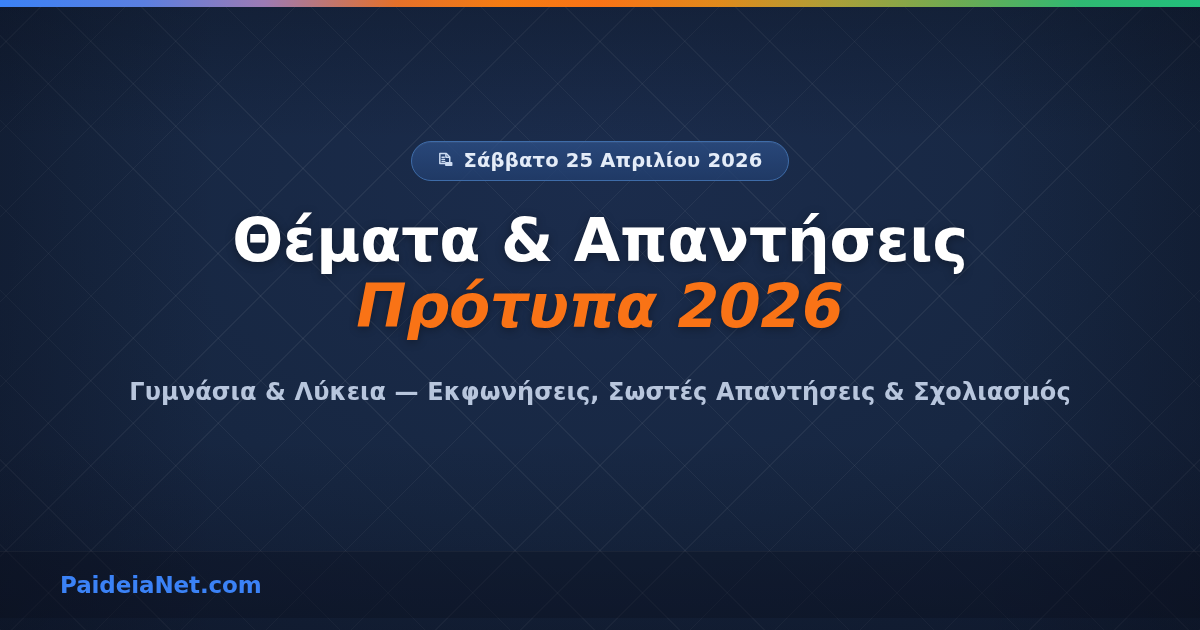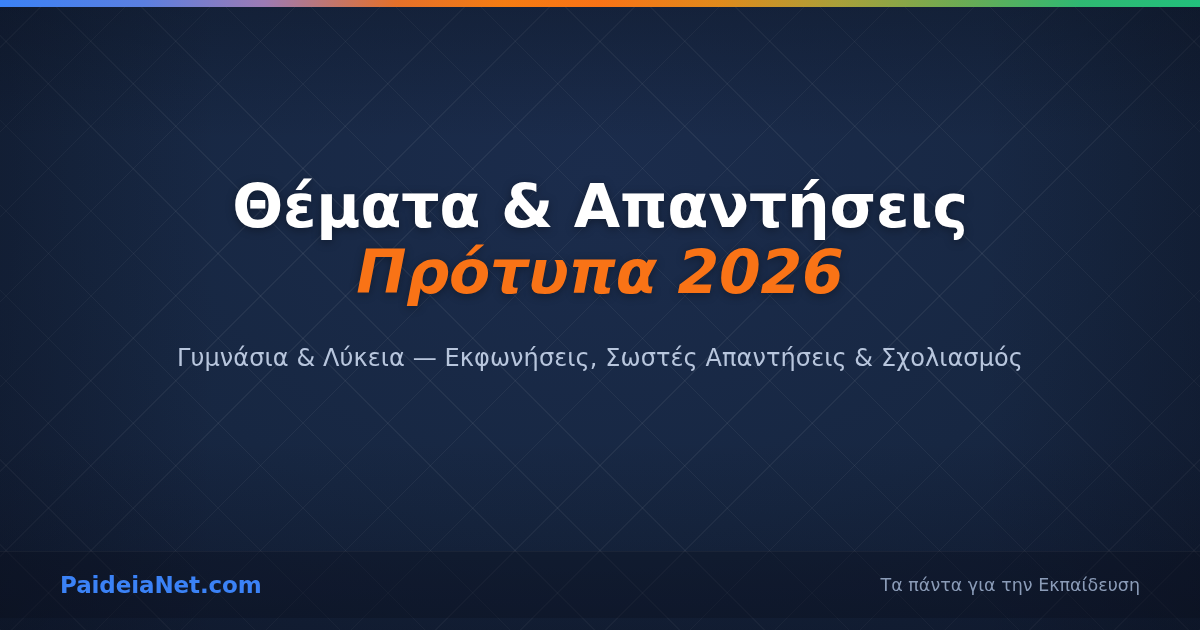--- a/index.html
+++ b/index.html
@@ -140,21 +140,21 @@
     margin-top: 4px;
     text-shadow: 0 2px 10px rgba(0,0,0,0.32);
     font-style: italic;
   }
 
   
   .tagline {
     margin-top: 38px;
     font-size: 24px;
     line-height: 1.3;
-    font-weight: normal;
+    font-weight: bold;
     color: #b8c6dd;
     text-align: center;
     white-space: nowrap;
     letter-spacing: 0.1px;
   }
 
   
   .footer {
     position: absolute;
     left: 0;
@@ -187,27 +187,37 @@
 <div class="og-card">
 
   <div class="bg-base"></div>
   <div class="bg-pattern"></div>
   <div class="bg-vignette"></div>
 
   <div class="accent-bar"></div>
 
   <div class="hero">
 
+    <div class="date-badge">
+      <span class="badge-icon">
+        <svg viewBox="0 0 24 24" width="17" height="17" aria-hidden="true">
+          <path d="M4 2.2h9.2L18 7v9.4H4V2.2z" fill="none" stroke="#cddcf2" stroke-width="2.1" stroke-linejoin="round"></path>
+          <path d="M12.6 2.4v5.1h5.2" fill="none" stroke="#cddcf2" stroke-width="2.1" stroke-linejoin="round"></path>
+          <path d="M7 7.4h3.3M7 10.6h3.6M7 13.6h4.2" stroke="#cddcf2" stroke-width="1.9" stroke-linecap="round"></path>
+          <rect x="11.4" y="14.2" width="10.4" height="5.6" rx="1.1" fill="#cddcf2"></rect>
+        </svg>
+      </span>
+      <span class="badge-text">Σάββατο 25 Απριλίου 2026</span>
+    </div>
 
     <h1 class="headline">Θέματα &amp; Απαντήσεις</h1>
 
     <h2 class="headline-accent">Πρότυπα 2026</h2>
 
     <p class="tagline">Γυμνάσια &amp; Λύκεια — Εκφωνήσεις, Σωστές Απαντήσεις &amp; Σχολιασμός</p>
 
   </div>
 
   <div class="footer">
     <span class="brand">PaideiaNet.com</span>
-    <span class="footer-note">Τα πάντα για την Εκπαίδευση</span>
   </div>
 
 </div>
 
 </body></html>

